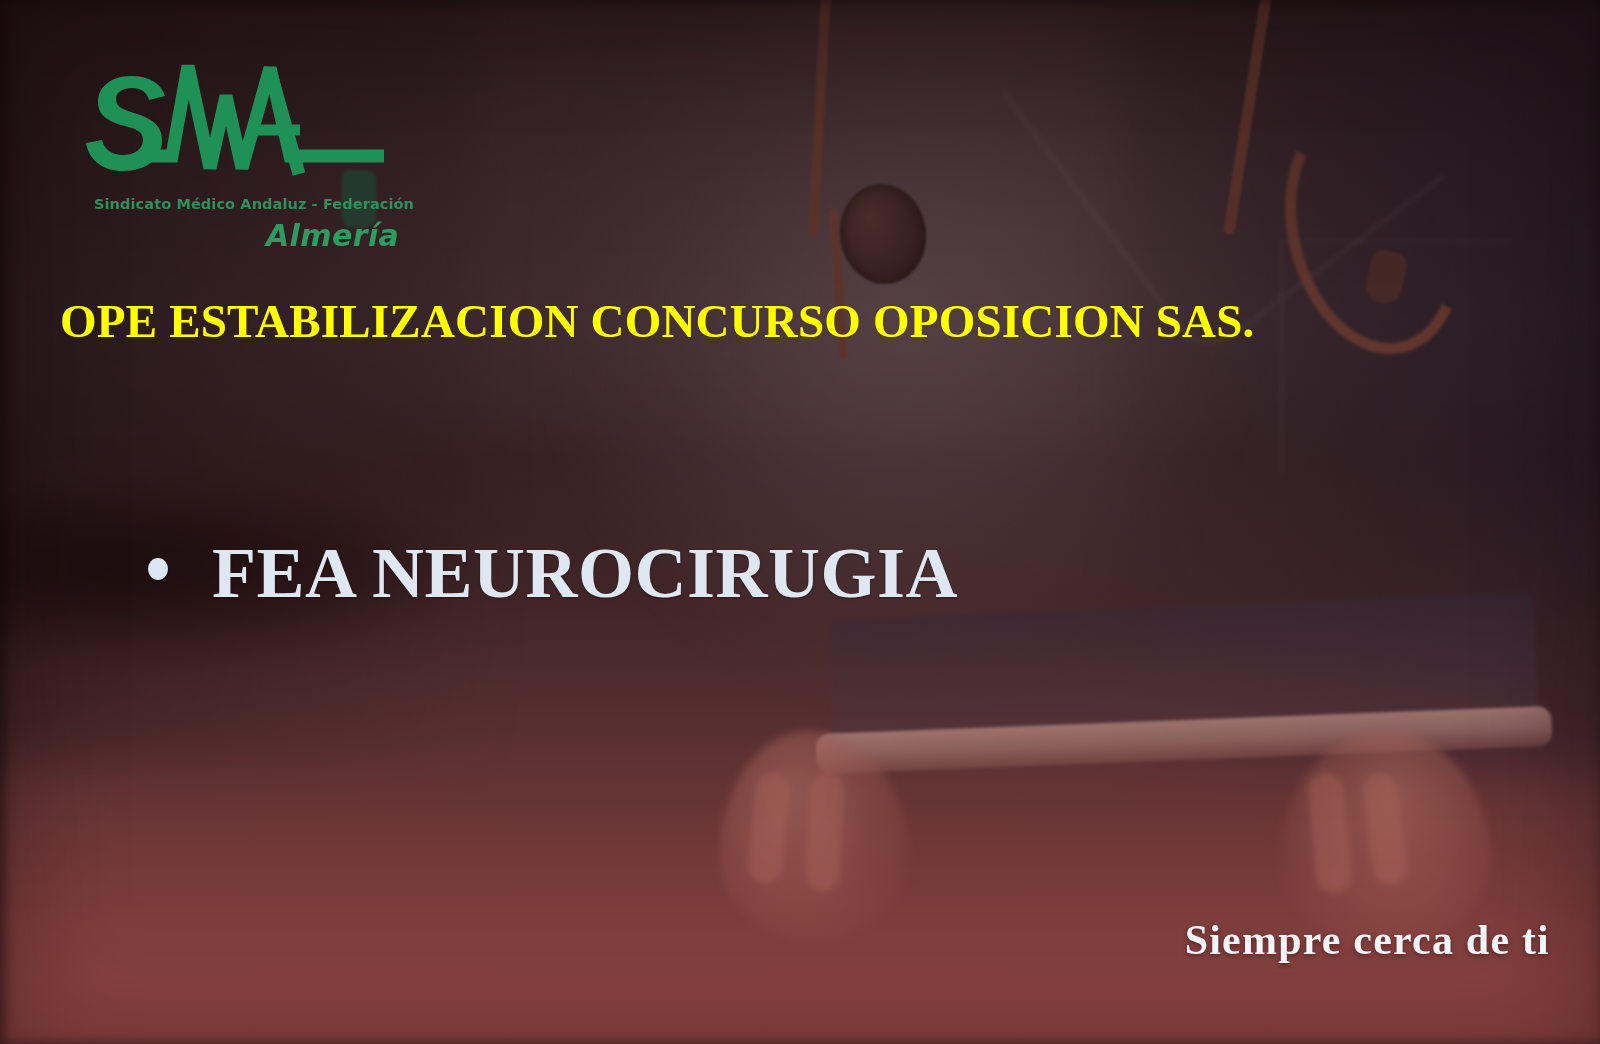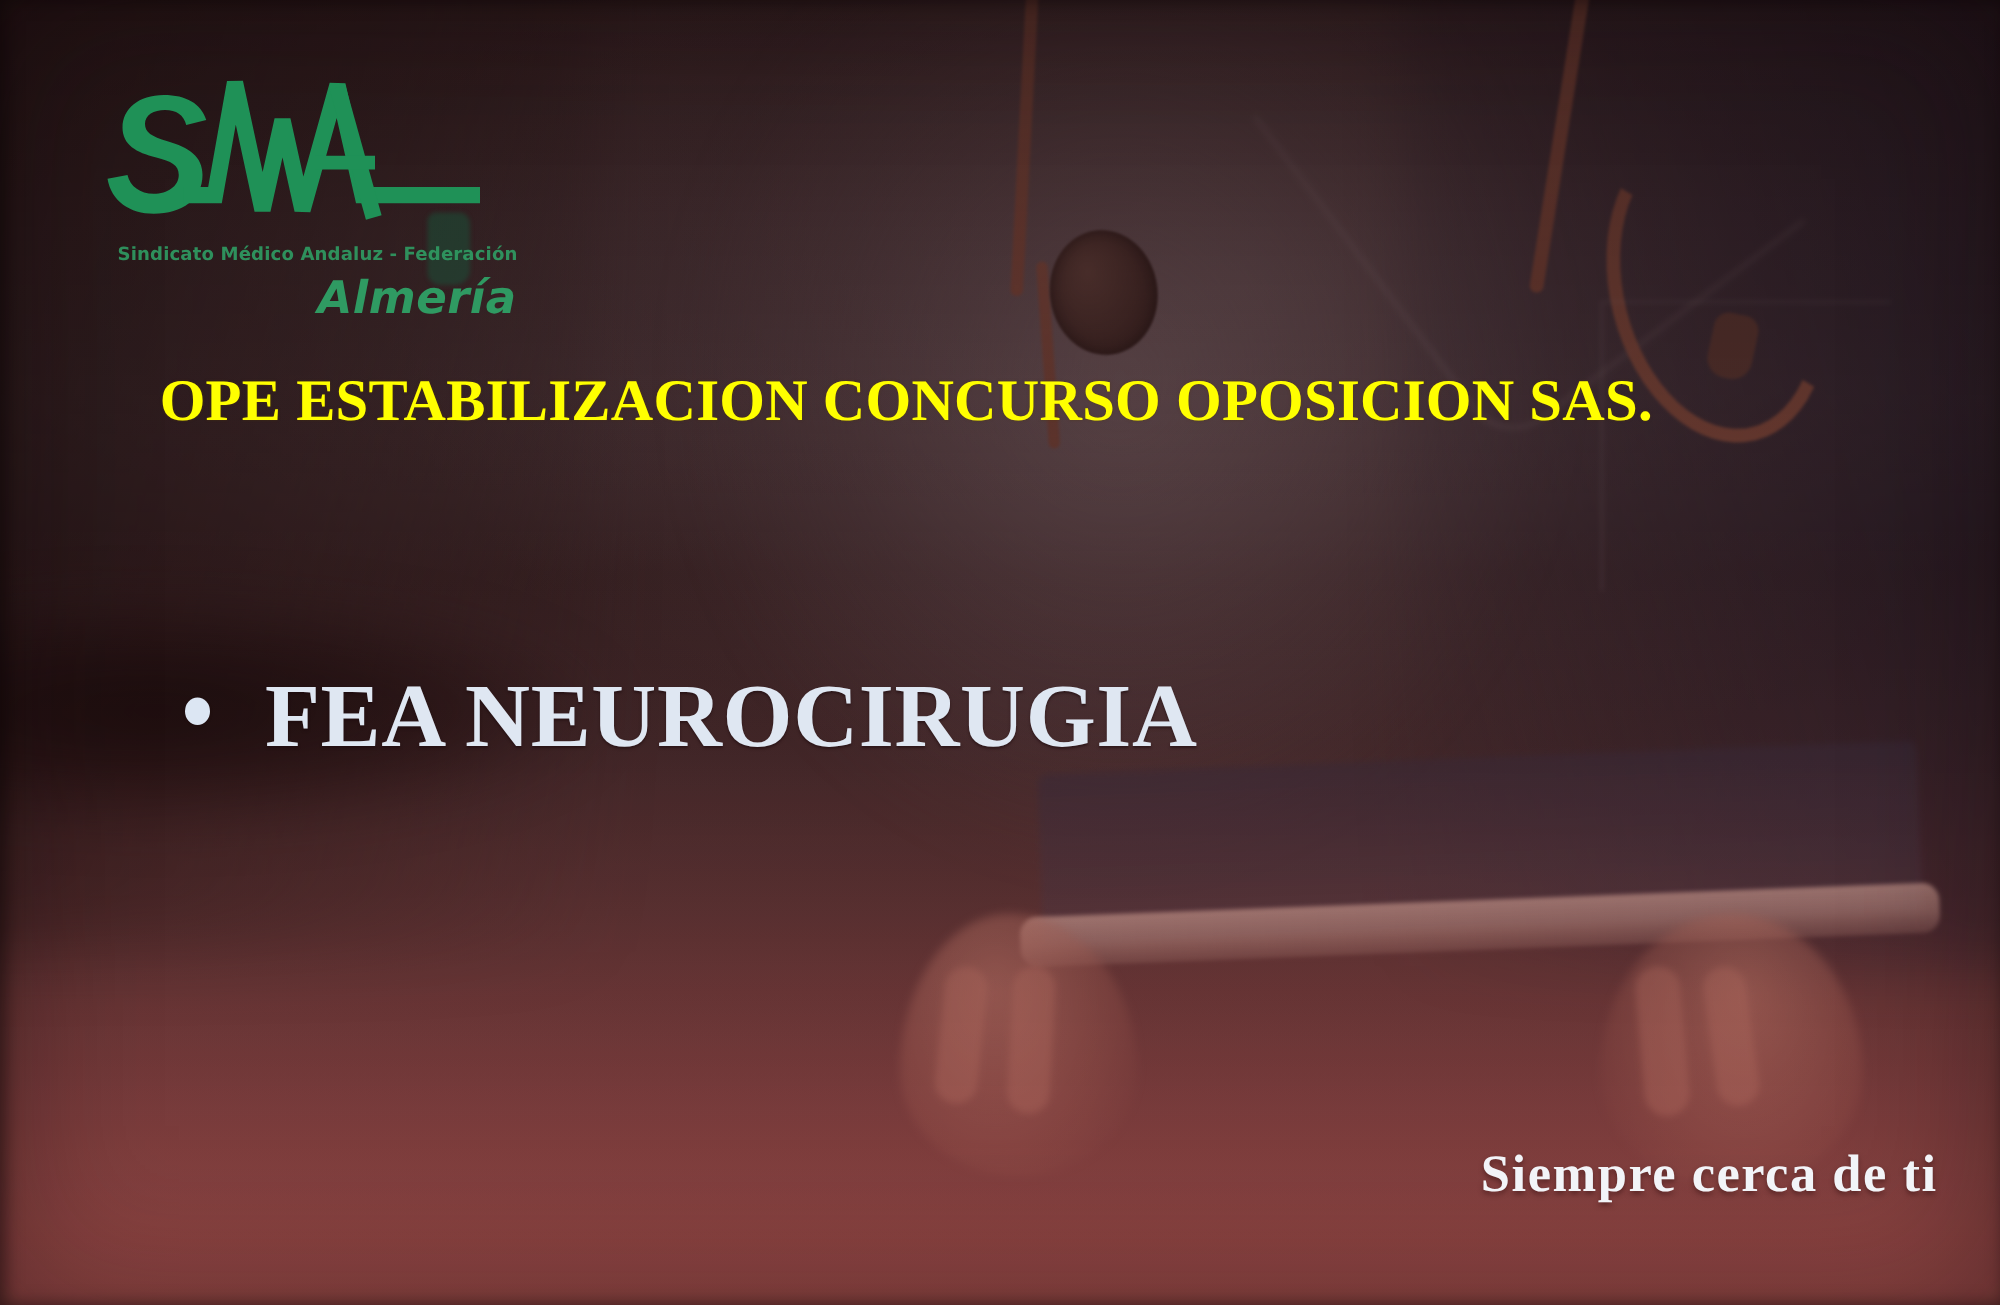--- a/index.html
+++ b/index.html
@@ -261,36 +261,35 @@
     font-family: "DejaVu Sans", sans-serif;
     font-size: 14.5px;
     font-weight: 600;
     letter-spacing: 0.1px;
     color: #2f9a62;
     white-space: nowrap;
     opacity: 0.92;
   }
   .logo-city {
     position: absolute;
-    left: 170px; top: 160px;
+    left: 182px; top: 160px;
     font-family: "DejaVu Sans", sans-serif;
     font-style: italic;
     font-weight: bold;
-    font-size: 36px;
+    font-size: 30px;
     color: #2f9a62;
     letter-spacing: 0.4px;
   }
 
   
   .headline {
     position: absolute;
     left: 60px;
     top: 290px;
     width: 1330px;
-    text-align: center;
     color: #ffff00;
     font-family: "Liberation Serif", "DejaVu Serif", serif;
     font-weight: bold;
     font-size: 47px;
     line-height: 1.32;
     letter-spacing: 0.2px;
     text-shadow: 0 0 2px rgba(90,60,0,0.55);
   }
   .headline .l1 { display: block; white-space: nowrap; }
   .headline .l2 { display: block; white-space: nowrap; }

